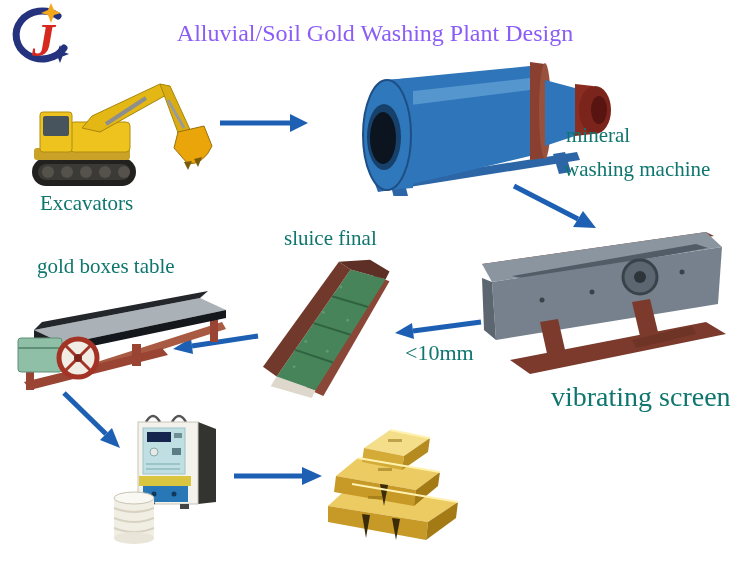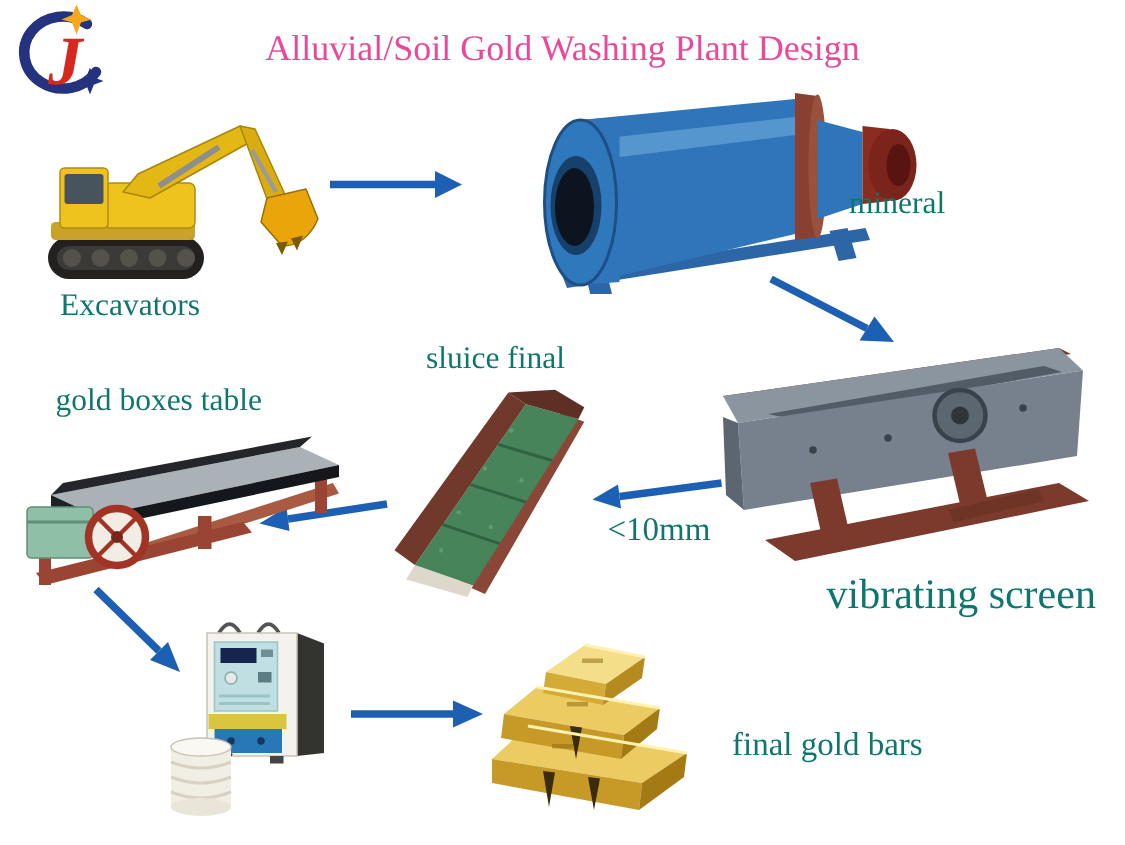--- a/index.html
+++ b/index.html
@@ -1,20 +1,20 @@
 <!DOCTYPE html>
 <html><head>
 <meta charset="utf-8">
 <style>
   html,body{margin:0;padding:0;background:#fff;}
   .stage{position:relative;width:750px;height:563px;background:#fff;overflow:hidden;
          font-family:"Liberation Serif","DejaVu Serif",serif;}
   .abs{position:absolute;}
   .label{position:absolute;color:#0f766e;white-space:nowrap;line-height:1.1;}
-  .title{position:absolute;left:0;right:0;top:20px;text-align:center;font-size:24px;color:#ec4899;}
+  .title{position:absolute;left:0;right:0;top:20px;text-align:center;font-size:24px;color:#8b5cf6;}
   svg{display:block;}
 </style>
 </head>
 <body>
 
 <div class="stage">
 
   <div class="title">Alluvial/Soil Gold Washing Plant Design</div>
 
   <svg class="abs" style="left:6px;top:2px" width="72" height="72" viewBox="0 0 72 72">
@@ -64,20 +64,21 @@
     <polygon points="220,22 250,30 250,78 220,88" fill="#2e75ba"></polygon>
     <polygon points="250,26 268,28 268,76 250,78" fill="#8a2c20"></polygon>
     <ellipse cx="270" cy="52" rx="16" ry="24" fill="#7a241c"></ellipse>
     <ellipse cx="274" cy="52" rx="8" ry="14" fill="#581410"></ellipse>
     <polygon points="62,22 88,20 88,130 62,132" fill="#2e75ba"></polygon>
     <ellipse cx="62" cy="77" rx="24" ry="55" fill="#3078bc" stroke="#1d4f86" stroke-width="2"></ellipse>
     <ellipse cx="59" cy="79" rx="17" ry="33" fill="#17406b"></ellipse>
     <ellipse cx="58" cy="80" rx="13" ry="26" fill="#0c1420"></ellipse>
   </svg>
   <div class="label" style="left:566px;top:124px;font-size:21px">mineral</div>
+  <div class="label" style="left:564px;top:158px;font-size:21px">washing machine</div>
 
   <svg class="abs" style="left:508px;top:180px" width="95" height="58" viewBox="0 0 95 58">
     <line x1="6" y1="6" x2="70" y2="39" stroke="#1d5fb2" stroke-width="5"></line>
     <polygon points="88,48 65,47 75,31" fill="#1d5fb2"></polygon>
   </svg>
 
   <svg class="abs" style="left:482px;top:222px" width="248" height="160" viewBox="0 0 248 160">
     <polygon points="0,42 224,10 232,14 8,48" fill="#7b3a2c"></polygon>
     <polygon points="10,60 240,25 224,10 0,42" fill="#8a95a0"></polygon>
     <polygon points="30,54 214,22 226,26 48,58" fill="#525c66"></polygon>
@@ -212,15 +213,14 @@
     <polygon points="76,34 102,16 100,30 74,48" fill="#b58a1e"></polygon>
     <line x1="62" y1="8" x2="102" y2="16" stroke="#fff2b0" stroke-width="2"></line>
     <line x1="30" y1="36" x2="112" y2="50" stroke="#fff2b0" stroke-width="2"></line>
     <line x1="24" y1="62" x2="130" y2="80" stroke="#fff2b0" stroke-width="2"></line>
     <g fill="#8a6a10" opacity="0.5">
       <rect x="60" y="17" width="14" height="3"></rect>
         <rect x="50" y="46" width="14" height="3"></rect>
       <rect x="40" y="74" width="14" height="3"></rect>
     </g>
   </svg>
-  <div class="label" style="left:488px;top:484px;font-size:22px">final gold bars</div>
 
 </div>
 
 </body></html>

